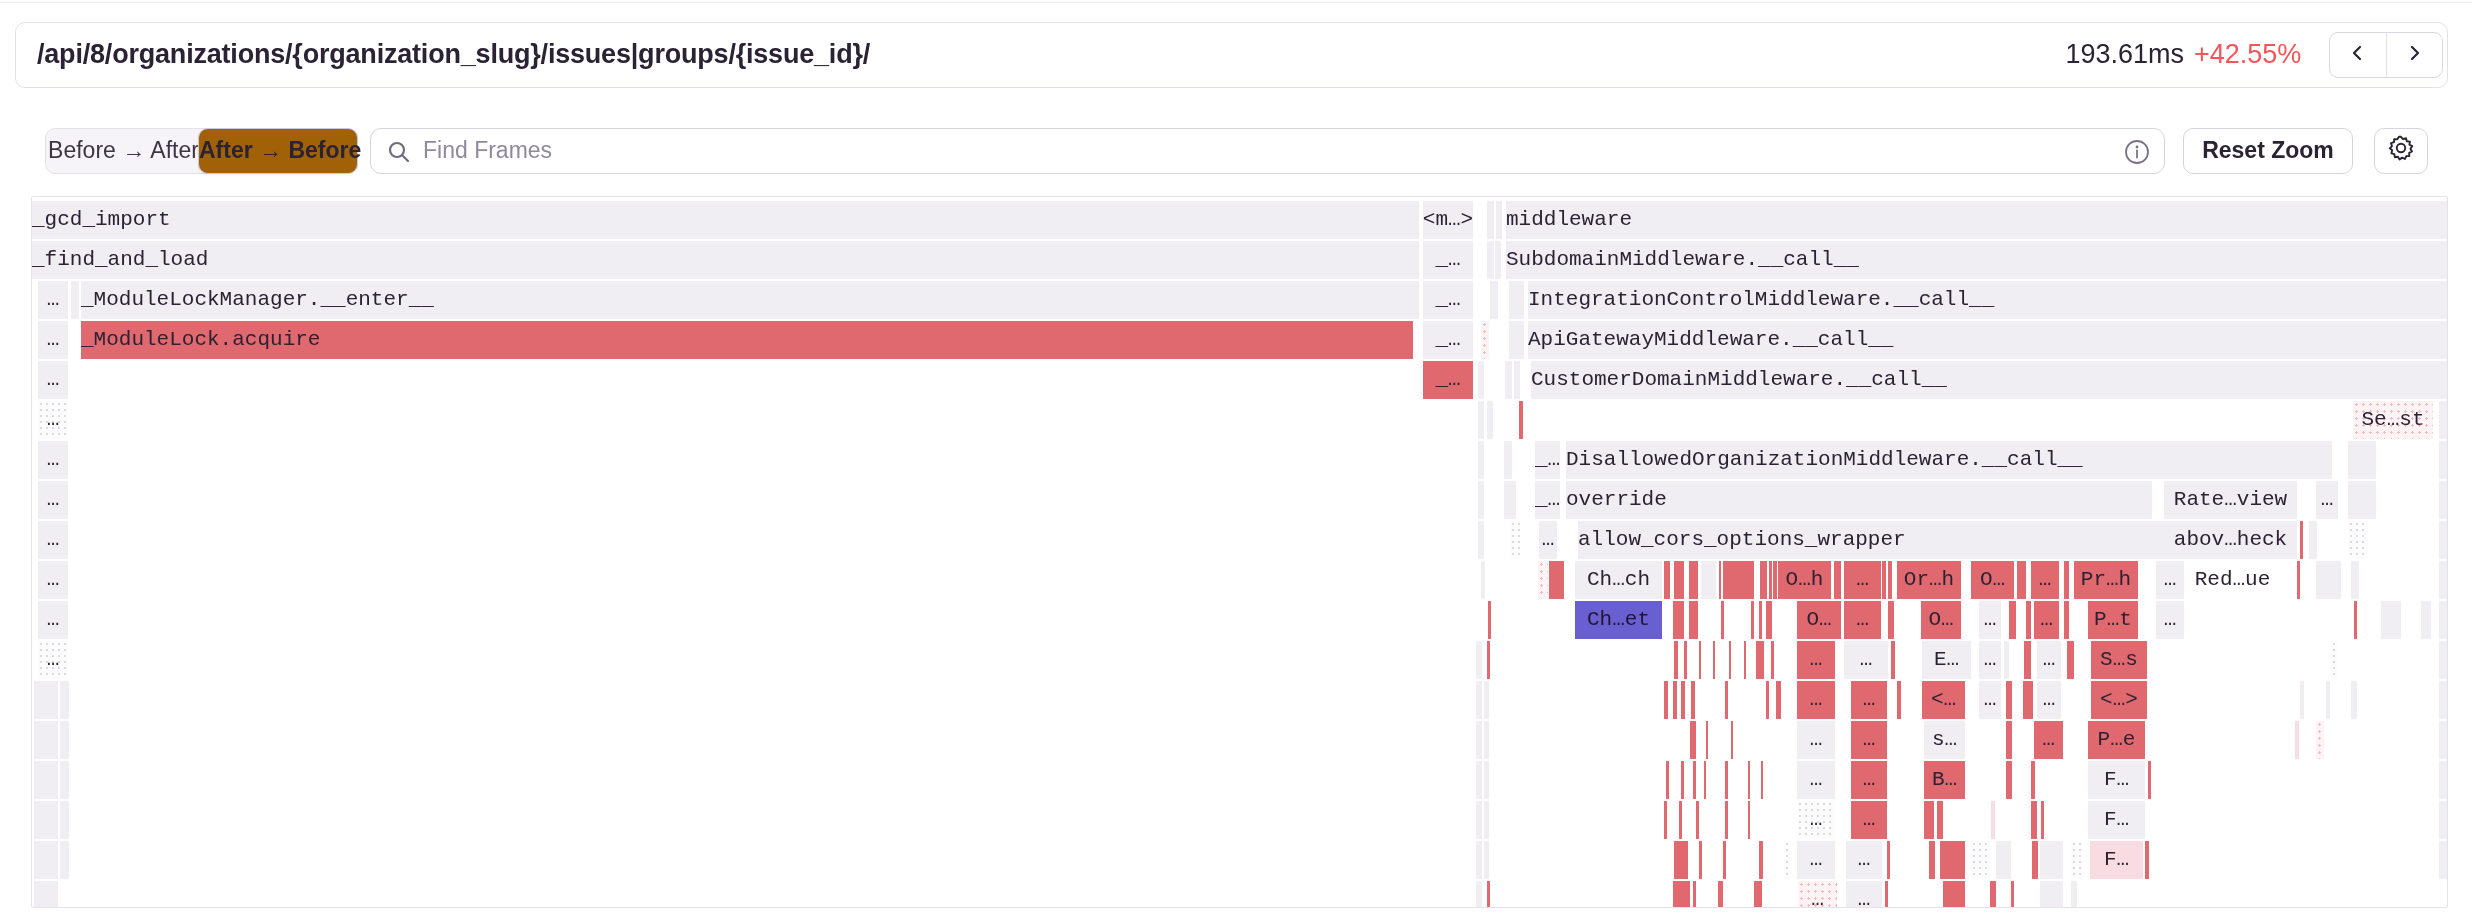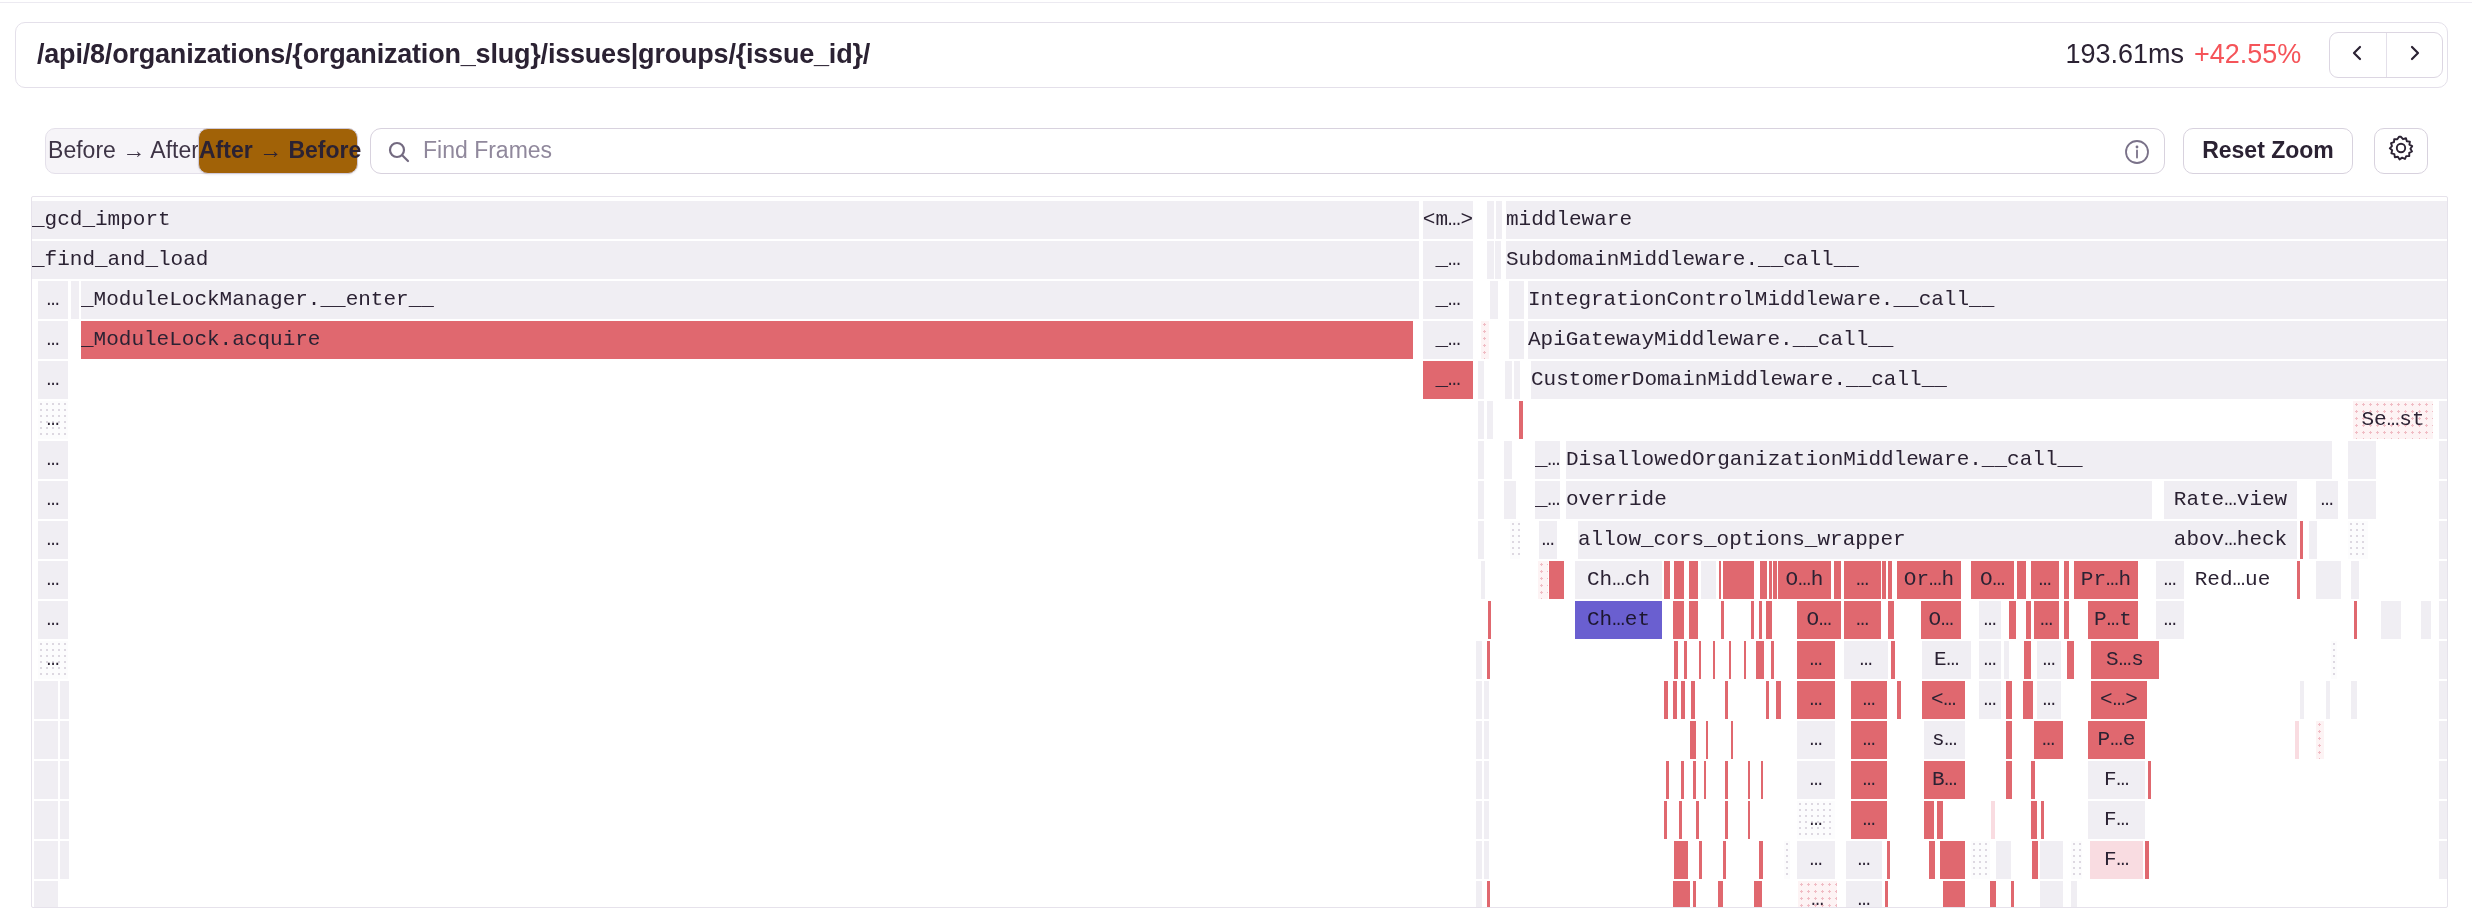--- a/index.html
+++ b/index.html
@@ -344,21 +344,21 @@
     </div>
     <div class="cell c-g" style="left: 1947px; top: 444px; width: 22px;">
       <span>…</span>
     </div>
     <div class="cell c-g" style="left: 1972px; top: 444px; width: 5px;"></div>
     <div class="cell c-r" style="left: 1992px; top: 444px; width: 7px;"></div>
     <div class="cell c-g" style="left: 2005px; top: 444px; width: 24px;">
       <span>…</span>
     </div>
     <div class="cell c-r" style="left: 2035px; top: 444px; width: 7px;"></div>
-    <div class="cell c-r" style="left: 2059px; top: 444px; width: 68px;">
+    <div class="cell c-r" style="left: 2059px; top: 444px; width: 56px;">
       <span>S…s</span>
     </div>
     <div class="cell c-dg" style="left: 2299px; top: 444px; width: 6px;"></div>
     <div class="cell c-g" style="left: 2407px; top: 444px; width: 8px;"></div>
     <div class="cell c-g" style="left: 2px; top: 484px; width: 24px;"></div>
     <div class="cell c-g" style="left: 28px; top: 484px; width: 9px;"></div>
     <div class="cell c-g" style="left: 1444px; top: 484px; width: 6px;"></div>
     <div class="cell c-g" style="left: 1452px; top: 484px; width: 5px;"></div>
     <div class="cell c-r" style="left: 1632px; top: 484px; width: 4px;"></div>
     <div class="cell c-r" style="left: 1641px; top: 484px; width: 4px;"></div>

